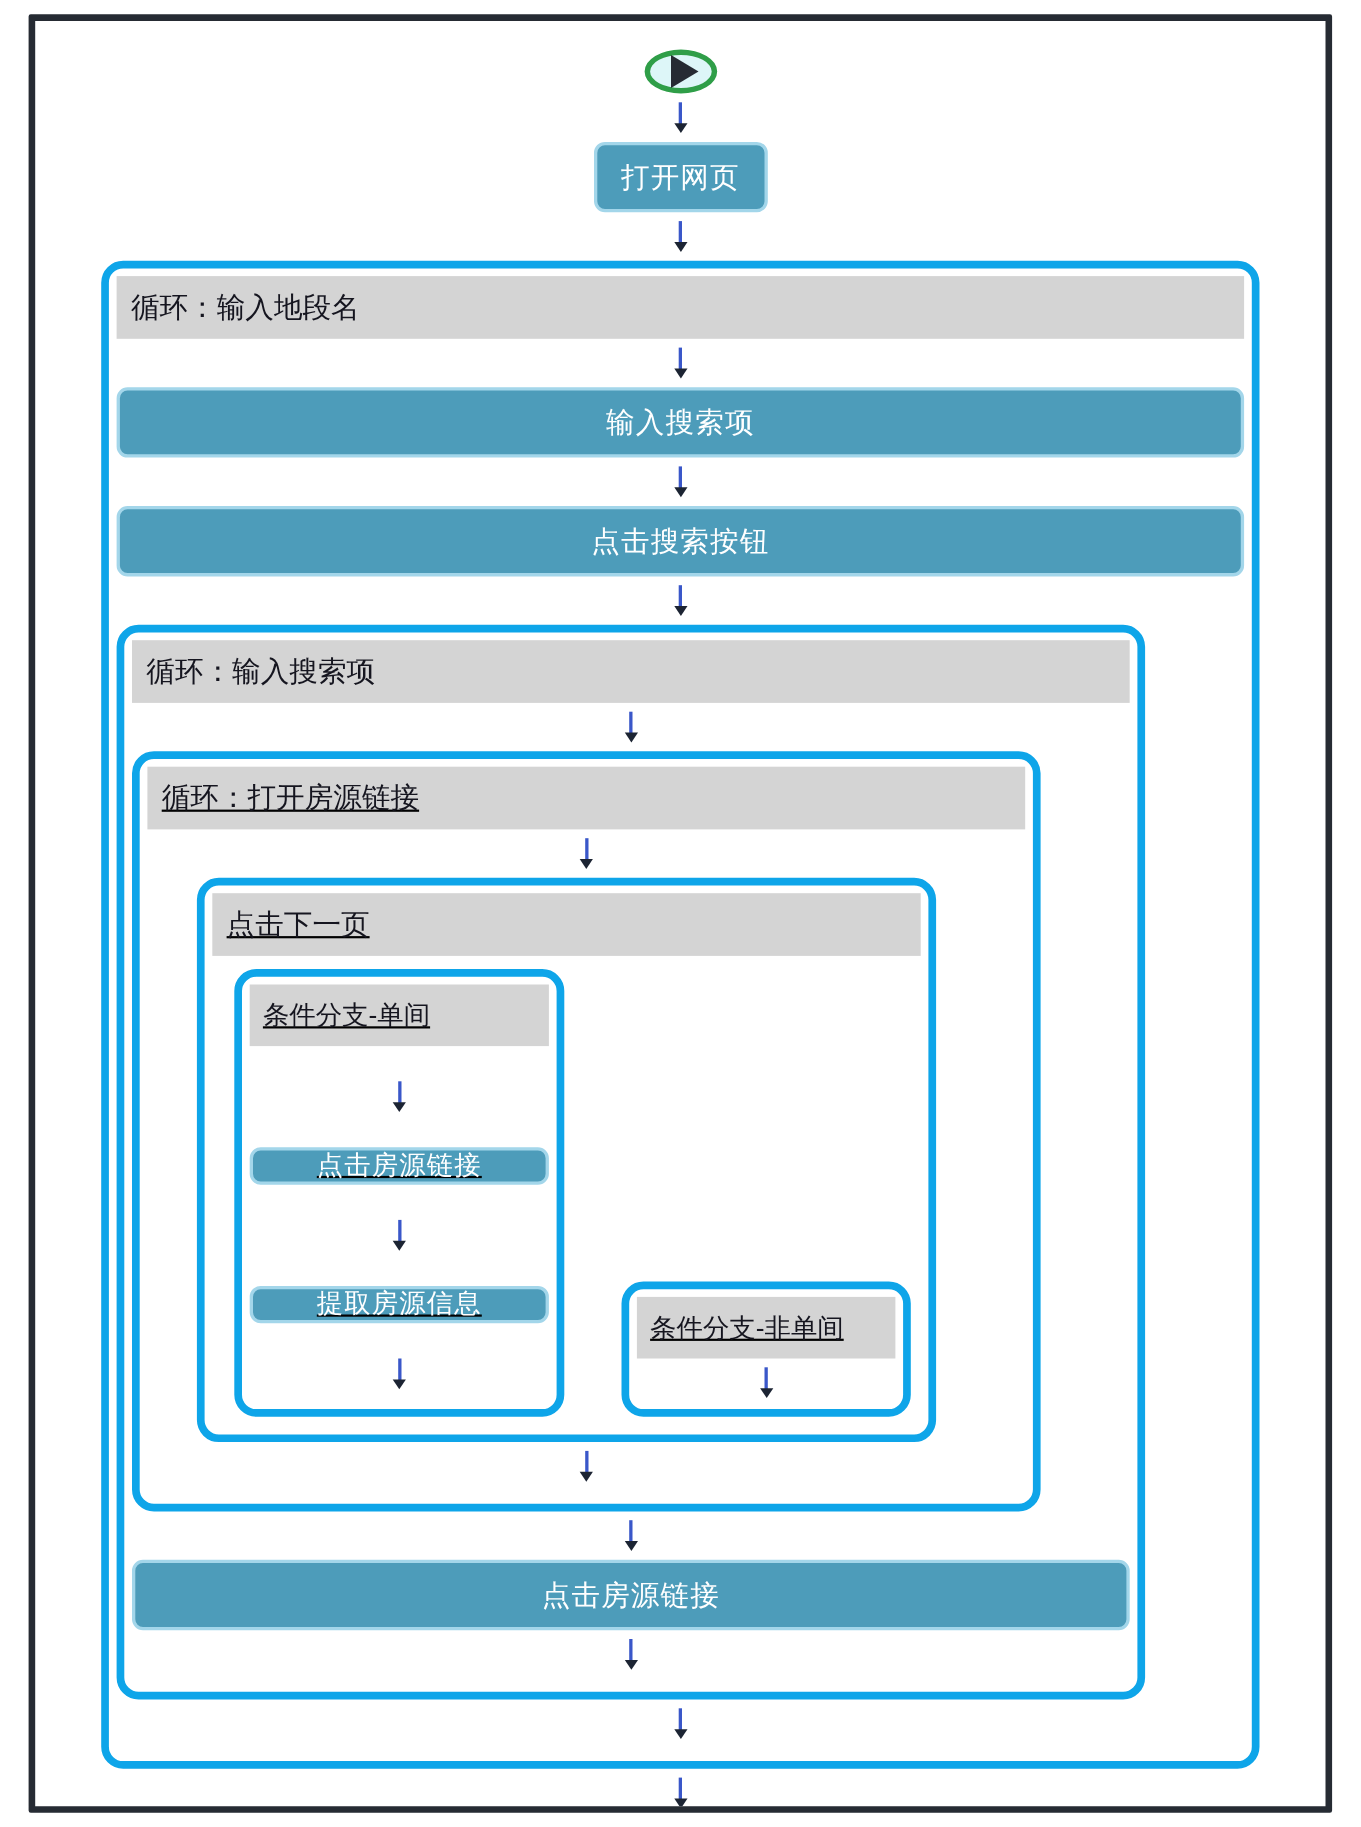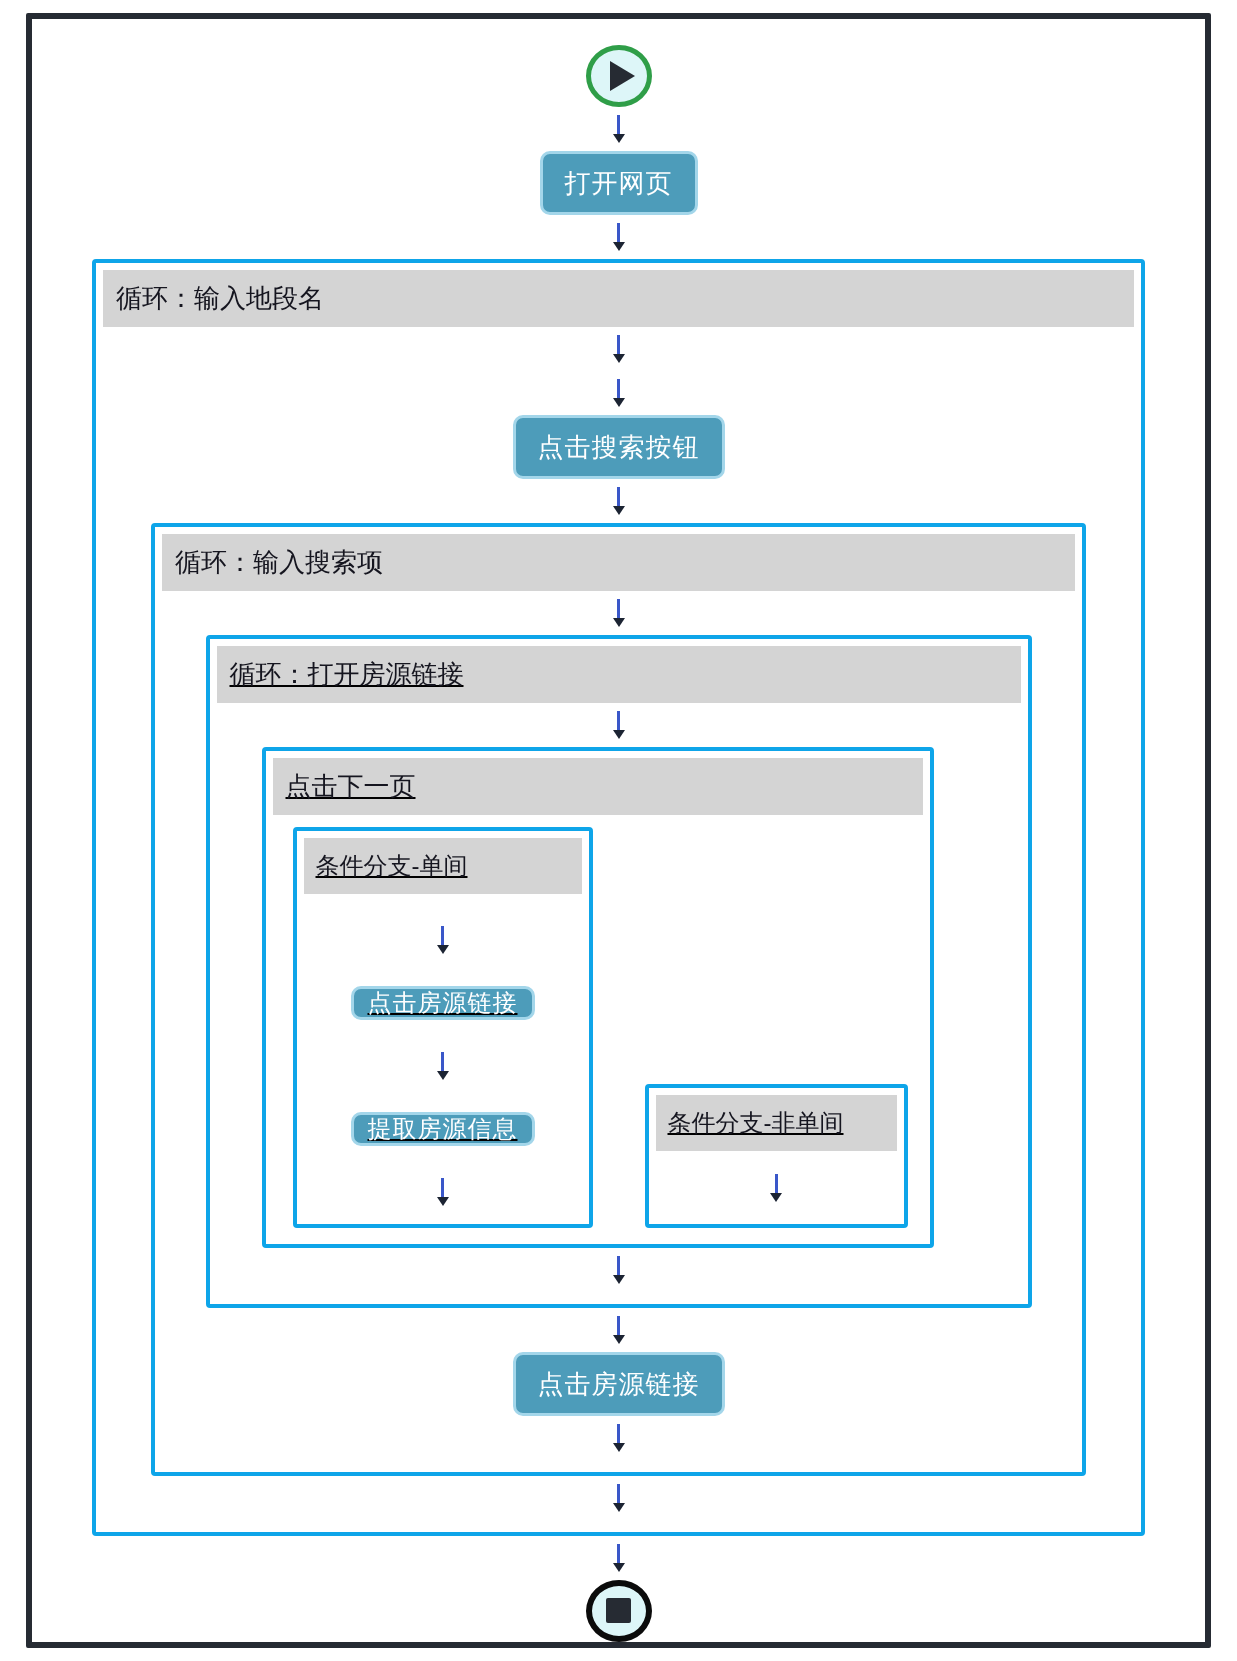--- a/index.html
+++ b/index.html
@@ -16,32 +16,32 @@
   
   .arrow{display:flex;flex-direction:column;align-items:center;margin:8px 0;flex:none;}
   .arrow .shaft{width:3px;height:20px;background:#3a57c9;}
   .arrow .head{width:0;height:0;border-left:6px solid transparent;border-right:6px solid transparent;border-top:9px solid #1c2433;margin-top:-1px;}
   
   .node{background:#4d9cba;border:3px solid #a3d6ea;border-radius:10px;color:#ffffff;
         font-size:26px;line-height:1;padding:16px 22px;text-align:center;cursor:pointer;
         white-space:nowrap;flex:none;letter-spacing:1px;}
   .node-sm{font-size:24px;padding:2px 14px;}
   
-  .container{border:4px solid #0ea5e9;border-radius:4px;box-sizing:border-box;background:#fff;
-             display:flex;flex-direction:column;align-items:center;padding:7px 7px 12px;flex:none;}
+  .container{border:7px solid #0ea5e9;border-radius:20px;box-sizing:border-box;background:#fff;
+             display:flex;flex-direction:column;padding:7px 7px 12px;flex:none;}
   .hdr{background:#d4d4d4;align-self:stretch;font-size:26px;color:#15151f;
        padding:11px 13px;box-sizing:border-box;text-align:left;cursor:pointer;white-space:nowrap;overflow:hidden;}
   .hdr-sm{font-size:24px;padding:12px 12px;}
   .loop1{width:1053px;}
   .loop2{width:935px;}
   .loop3{width:826px;text-decoration:underline;}
   .cond{width:672px;align-self:flex-start;margin-left:45px;}
   .branch-row{display:flex;align-items:flex-end;align-self:stretch;margin:12px 0 4px 20px;gap:52px;}
   .branch1{width:300px;padding:7px 7px 10px;gap:24px;}
-  .branch2{width:263px;padding:7px 7px 14px;gap:15px;}
+  .branch2{width:263px;padding:7px 7px 2px;}
 </style>
 </head>
 <body>
 
 <div class="frame">
 
   <div class="terminal start">
     <div class="play"></div>
   </div>
 
@@ -58,20 +58,21 @@
     </div>
 
   <div class="container loop1">
     <div class="hdr">循环：输入地段名</div>
 
     <div class="arrow">
         <div class="shaft"></div>
         <div class="head"></div>
       </div>
 
+    <button class="node">输入搜索项</button>
 
     <div class="arrow">
         <div class="shaft"></div>
         <div class="head"></div>
       </div>
 
     <button class="node">点击搜索按钮</button>
 
     <div class="arrow">
         <div class="shaft"></div>

